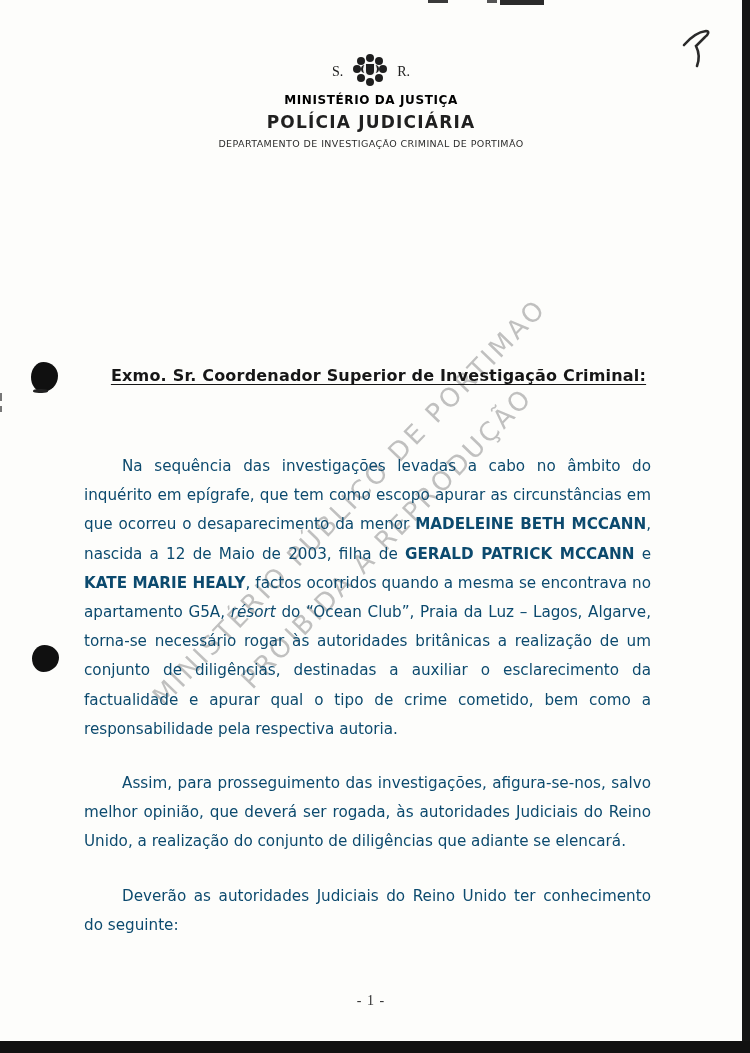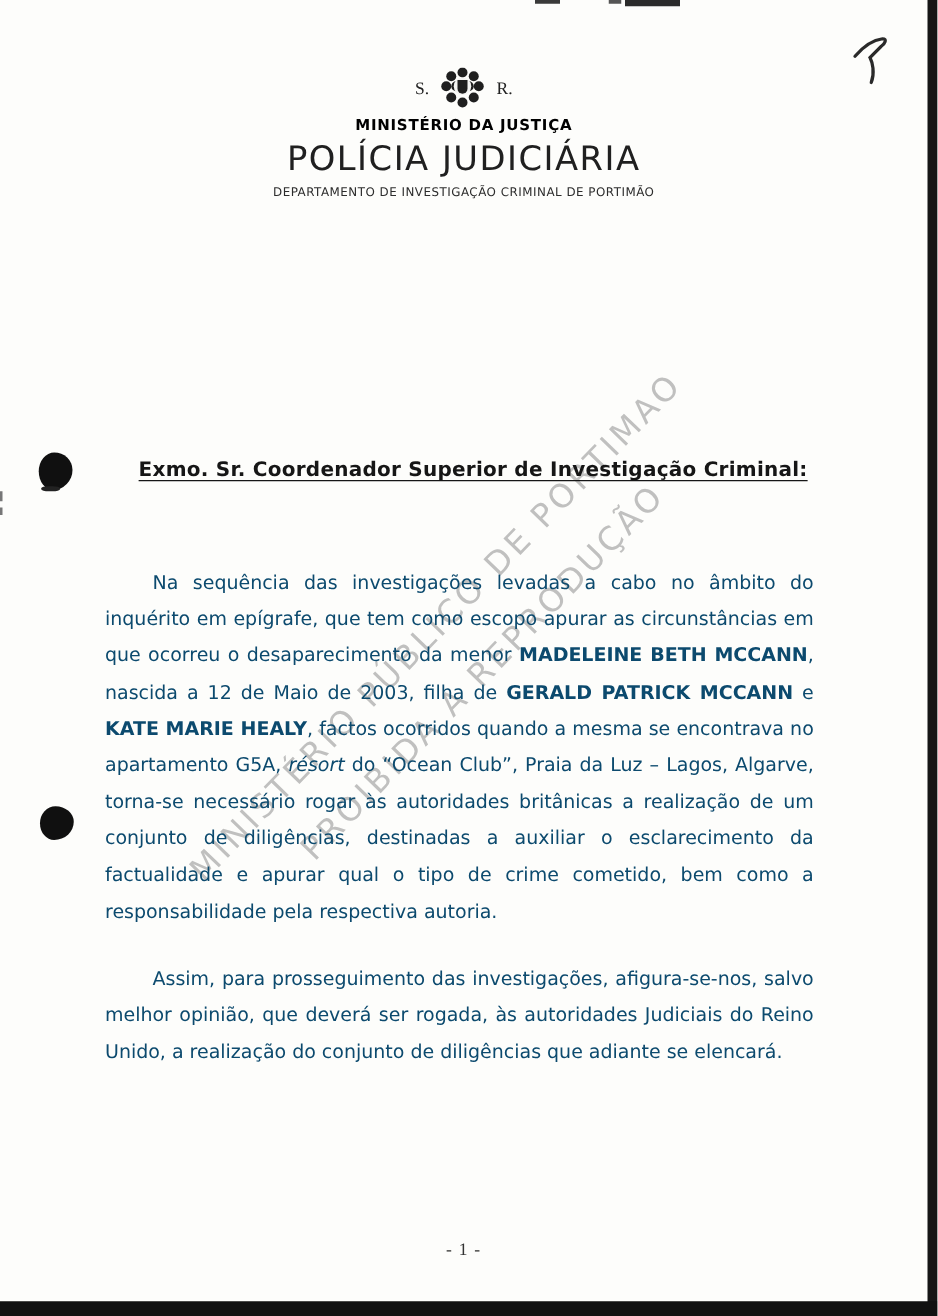--- a/index.html
+++ b/index.html
@@ -22,21 +22,21 @@
   .lt1{top:393px;height:8px;} .lt2{top:406px;height:6px;}
 
   
   .handmark{position:absolute;left:682px;top:28px;}
 
   
   .letterhead{position:absolute;left:0;top:55px;width:742px;text-align:center;z-index:3;}
   .crest-row{display:flex;align-items:center;justify-content:center;gap:9px;height:34px;}
   .crest-letter{font-family:"Liberation Serif","DejaVu Serif",serif;font-size:14px;color:#222;}
   .ministry{margin-top:4px;font-size:12px;font-weight:bold;letter-spacing:0.6px;color:#000000;}
-  .agency{margin-top:5px;font-size:27px;letter-spacing:1.2px;color:#202020;}
+  .agency{margin-top:5px;font-size:17px;letter-spacing:1.2px;color:#202020;font-weight:bold;}
   .department{margin-top:6px;font-size:9.5px;letter-spacing:0.4px;color:#2c2c2c;}
 
   
   .refblock{position:absolute;right:85px;top:203px;text-align:right;z-index:3;
             font-weight:bold;font-size:16.5px;letter-spacing:0.3px;line-height:28px;color:#141414;}
 
   
   .watermark{position:absolute;left:48px;top:468px;width:640px;text-align:center;
              transform:rotate(-46deg);z-index:1;pointer-events:none;opacity:0.72;}
   .watermark div{white-space:nowrap;font-size:26px;letter-spacing:3px;line-height:52px;color:#a9a9a9;}
@@ -109,17 +109,18 @@
     <div class="agency">POLÍCIA JUDICIÁRIA</div>
     <div class="department">DEPARTAMENTO DE INVESTIGAÇÃO CRIMINAL DE PORTIMÃO</div>
   </div>
 
 
   <div class="salutation">Exmo. Sr. Coordenador Superior de Investigação Criminal:</div>
 
   <div class="docbody">
       <p><span>Na sequência das investigações levadas a cabo no âmbito do inquérito em epígrafe, que tem como escopo apurar as circunstâncias em que ocorreu o desaparecimento da menor </span><span style="font-weight: bold;">MADELEINE BETH MCCANN</span><span>, nascida a 12 de Maio de 2003, filha de </span><span style="font-weight: bold;">GERALD PATRICK MCCANN</span><span> e </span><span style="font-weight: bold;">KATE MARIE HEALY</span><span>, factos ocorridos quando a mesma se encontrava no apartamento G5A, </span><span style="font-style: italic;">résort</span><span> do “Ocean Club”, Praia da Luz – Lagos, Algarve, torna-se necessário rogar às autoridades britânicas a realização de um conjunto de diligências, destinadas a auxiliar o esclarecimento da factualidade e apurar qual o tipo de crime cometido, bem como a responsabilidade pela respectiva autoria.</span></p>
       <p><span>Assim, para prosseguimento das investigações, afigura-se-nos, salvo melhor opinião, que deverá ser rogada, às autoridades Judiciais do Reino Unido, a realização do conjunto de diligências que adiante se elencará.</span></p>
+      <p><span>Deverão as autoridades Judiciais do Reino Unido ter conhecimento do seguinte:</span></p>
     </div>
 
   <div class="pagenum">- 1 -</div>
 
 </div>
 
 </body></html>

